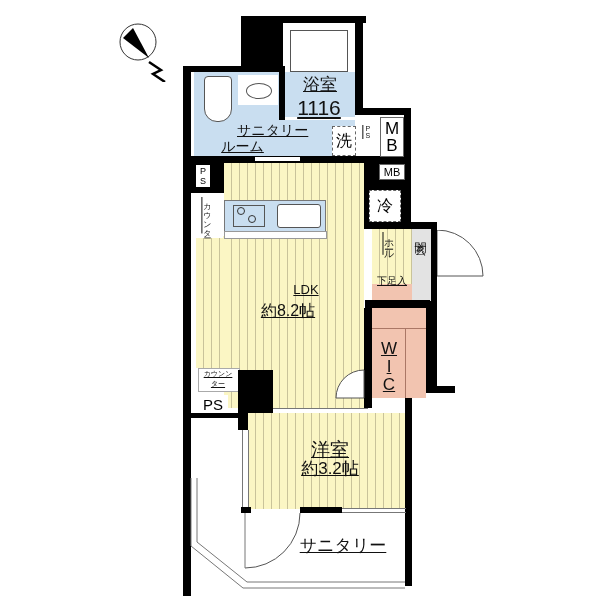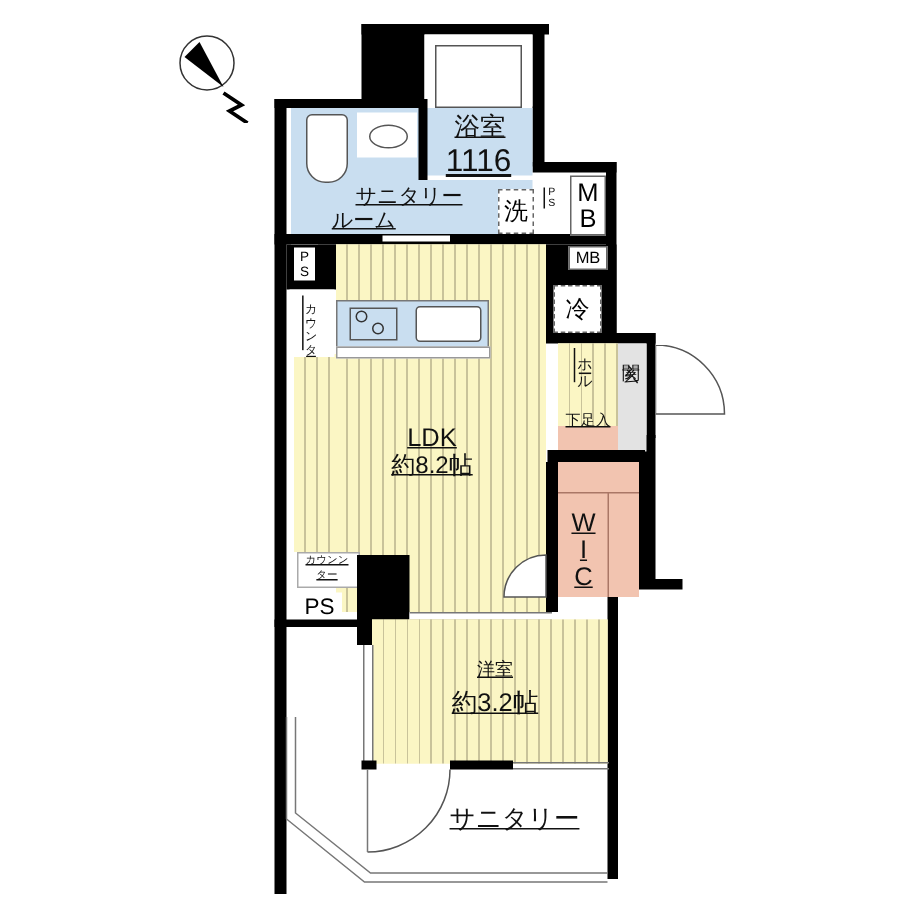--- a/index.html
+++ b/index.html
@@ -79,21 +79,21 @@
     <span class="vert" style="font-size:9px;">PS</span>
   </div>
 <div class="white" style="left:193px;top:193px;width:30px;height:45px;"></div>
 <div class="lbl vert" style="left:202px;top:197px;font-size:8px;">カウンター</div>
 <div class="wet" style="left:224px;top:200px;width:100px;height:30px;border:1px solid #777;"></div>
 <div class="abs" style="left:233px;top:205px;width:30px;height:20px;border:1px solid #555;"></div>
 <div class="abs" style="left:237px;top:207px;width:6px;height:6px;border:1px solid #333;border-radius:50%;"></div>
 <div class="abs" style="left:248px;top:215px;width:6px;height:6px;border:1px solid #333;border-radius:50%;"></div>
 <div class="abs" style="left:277px;top:204px;width:42px;height:22px;border:1px solid #555;border-radius:3px;background:#fff;"></div>
 <div class="white" style="left:224px;top:231px;width:101px;height:6px;border:1px solid #999;"></div>
-<div class="lbl" style="left:248px;top:283px;width:80px;font-size:17px;">LDK</div>
+<div class="lbl" style="left:266px;top:283px;width:80px;font-size:13px;">LDK</div>
 <div class="lbl" style="left:248px;top:303px;width:80px;font-size:16px;">約8.2帖</div>
 
 <div class="wall" style="left:364px;top:163px;width:47px;height:60px;"></div>
 <div class="box" style="left:369px;top:190px;width:30px;height:30px;border-style:dashed;">
     <span style="font-size:16px;">冷</span>
   </div>
 <div class="box" style="left:379px;top:164px;width:24px;height:14px;">
     <span style="font-size:11px;">MB</span>
   </div>
 
@@ -124,21 +124,21 @@
 <div class="lbl" style="left:200px;top:380px;width:36px;font-size:7px;">ター</div>
 <div class="wall" style="left:238px;top:370px;width:35px;height:60px;"></div>
 <div class="box" style="left:198px;top:395px;width:30px;height:18px;border:none;">
     <span style="font-size:15px;">PS</span>
   </div>
 <div class="wall" style="left:183px;top:413px;width:55px;height:5px;"></div>
 
 <div class="abs" style="left:273px;top:408px;width:95px;height:4px;border-top:1px solid #777;border-bottom:1px solid #777;background:#fff;"></div>
 
 <div class="floor" style="left:248px;top:413px;width:157px;height:96px;"></div>
-<div class="lbl" style="left:290px;top:440px;width:80px;font-size:12px;">洋室</div>
+<div class="lbl" style="left:290px;top:440px;width:80px;font-size:19px;">洋室</div>
 <div class="lbl" style="left:290px;top:460px;width:80px;font-size:17px;">約3.2帖</div>
 <div class="abs" style="left:242px;top:430px;width:5px;height:80px;border-left:1px solid #777;border-right:1px solid #777;"></div>
 <div class="wall" style="left:241px;top:507px;width:10px;height:6px;"></div>
 <div class="wall" style="left:300px;top:507px;width:42px;height:6px;"></div>
 <div class="abs" style="left:342px;top:508px;width:64px;height:3px;border-top:1px solid #777;border-bottom:1px solid #777;"></div>
 
 <svg class="abs" style="left:183px;top:418px;" width="230" height="180">
   <polyline points="8,60 8,128 60,170 222,170" fill="none" stroke="#777" stroke-width="1"></polyline>
   <polyline points="14,60 14,124 64,164 222,164" fill="none" stroke="#777" stroke-width="1"></polyline>
   <path d="M117 95 A55 55 0 0 1 62 150" fill="none" stroke="#555" stroke-width="1"></path>

